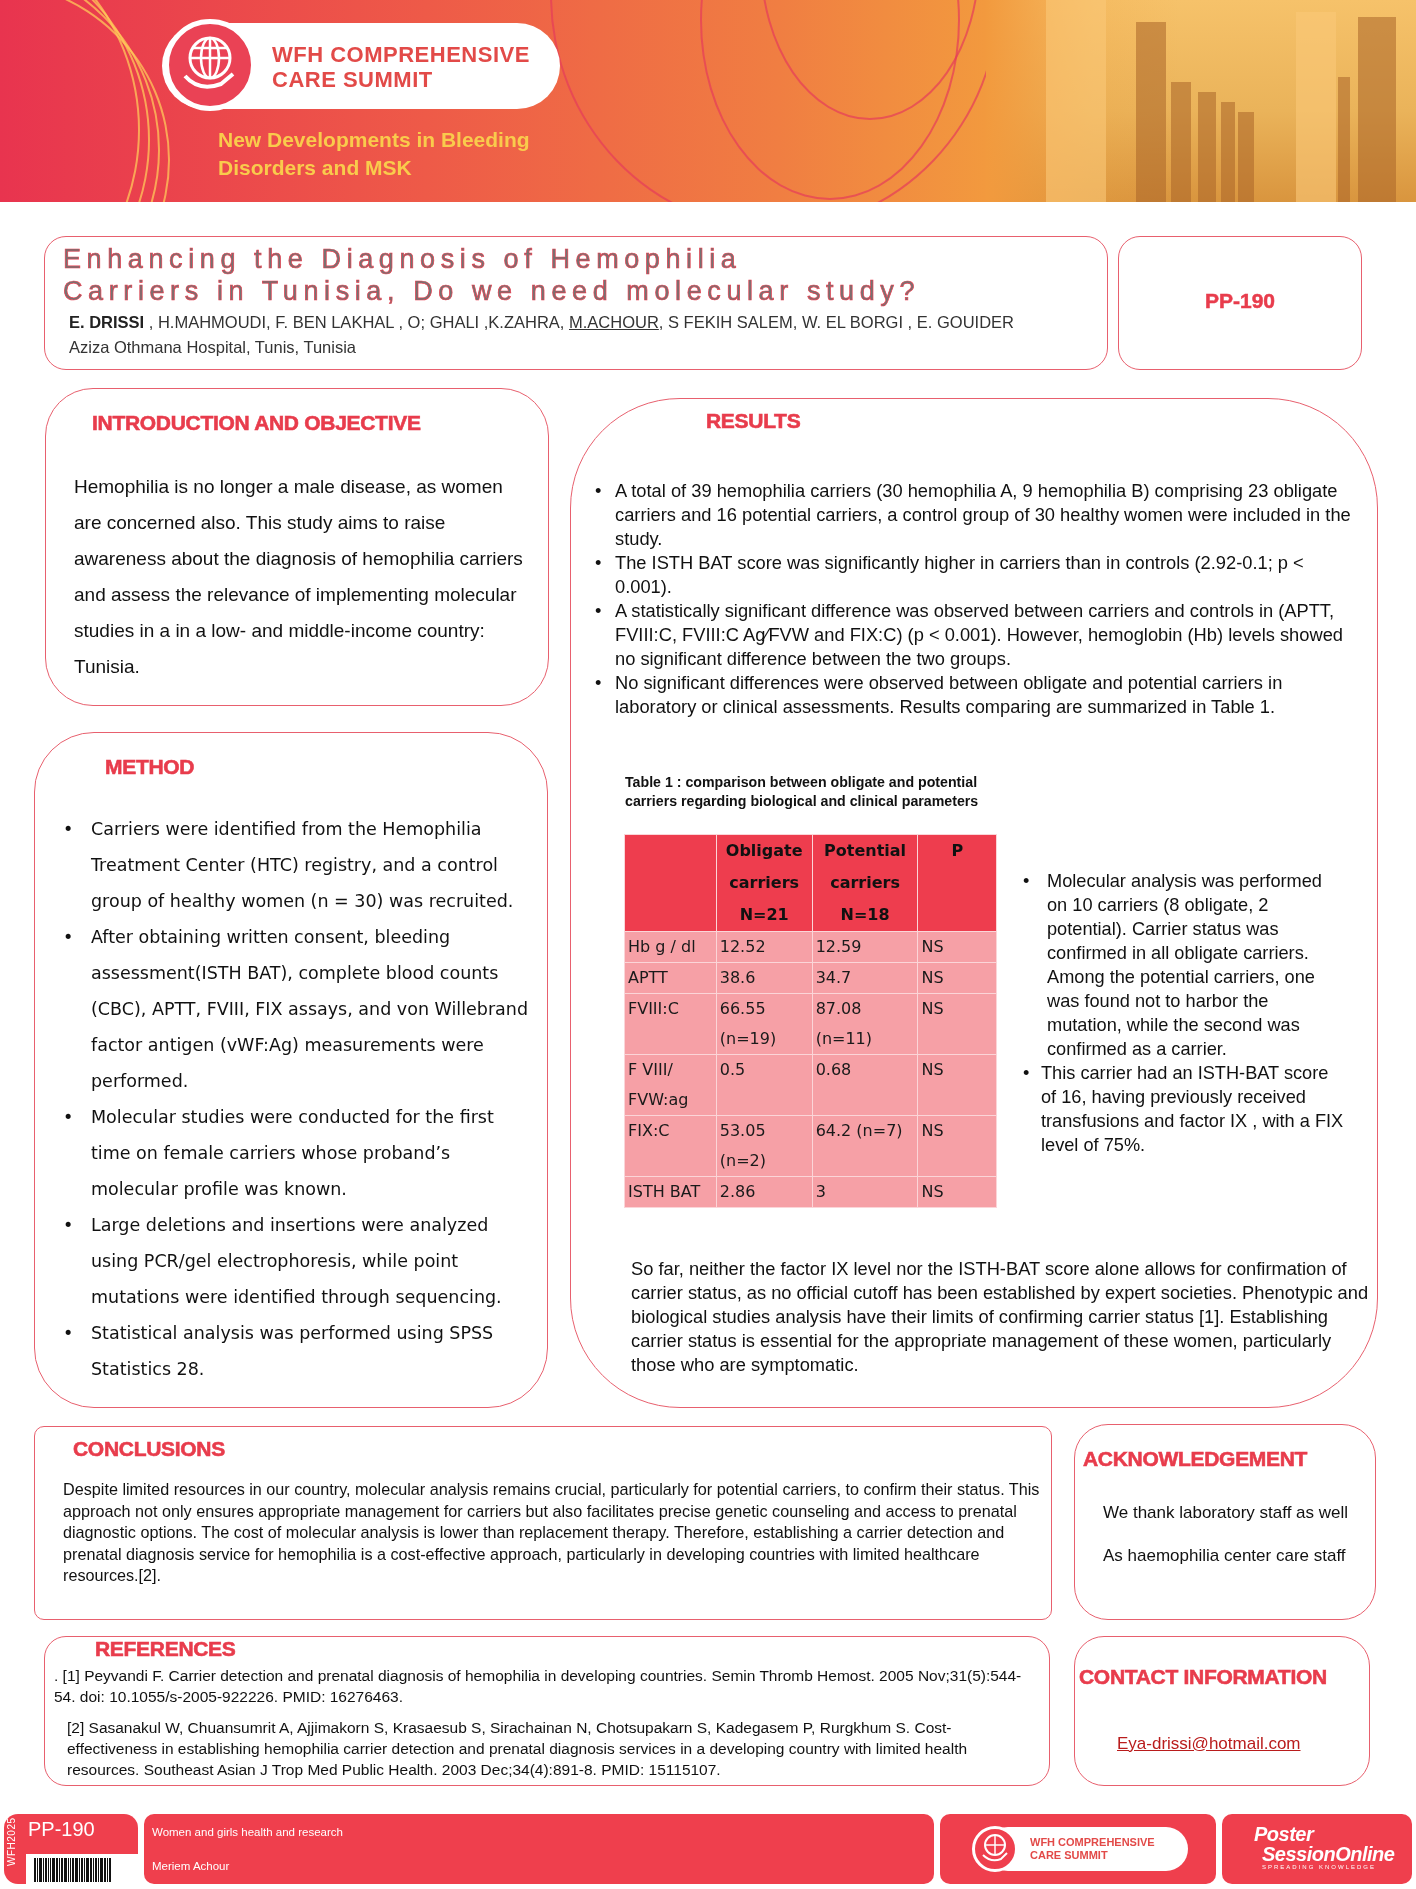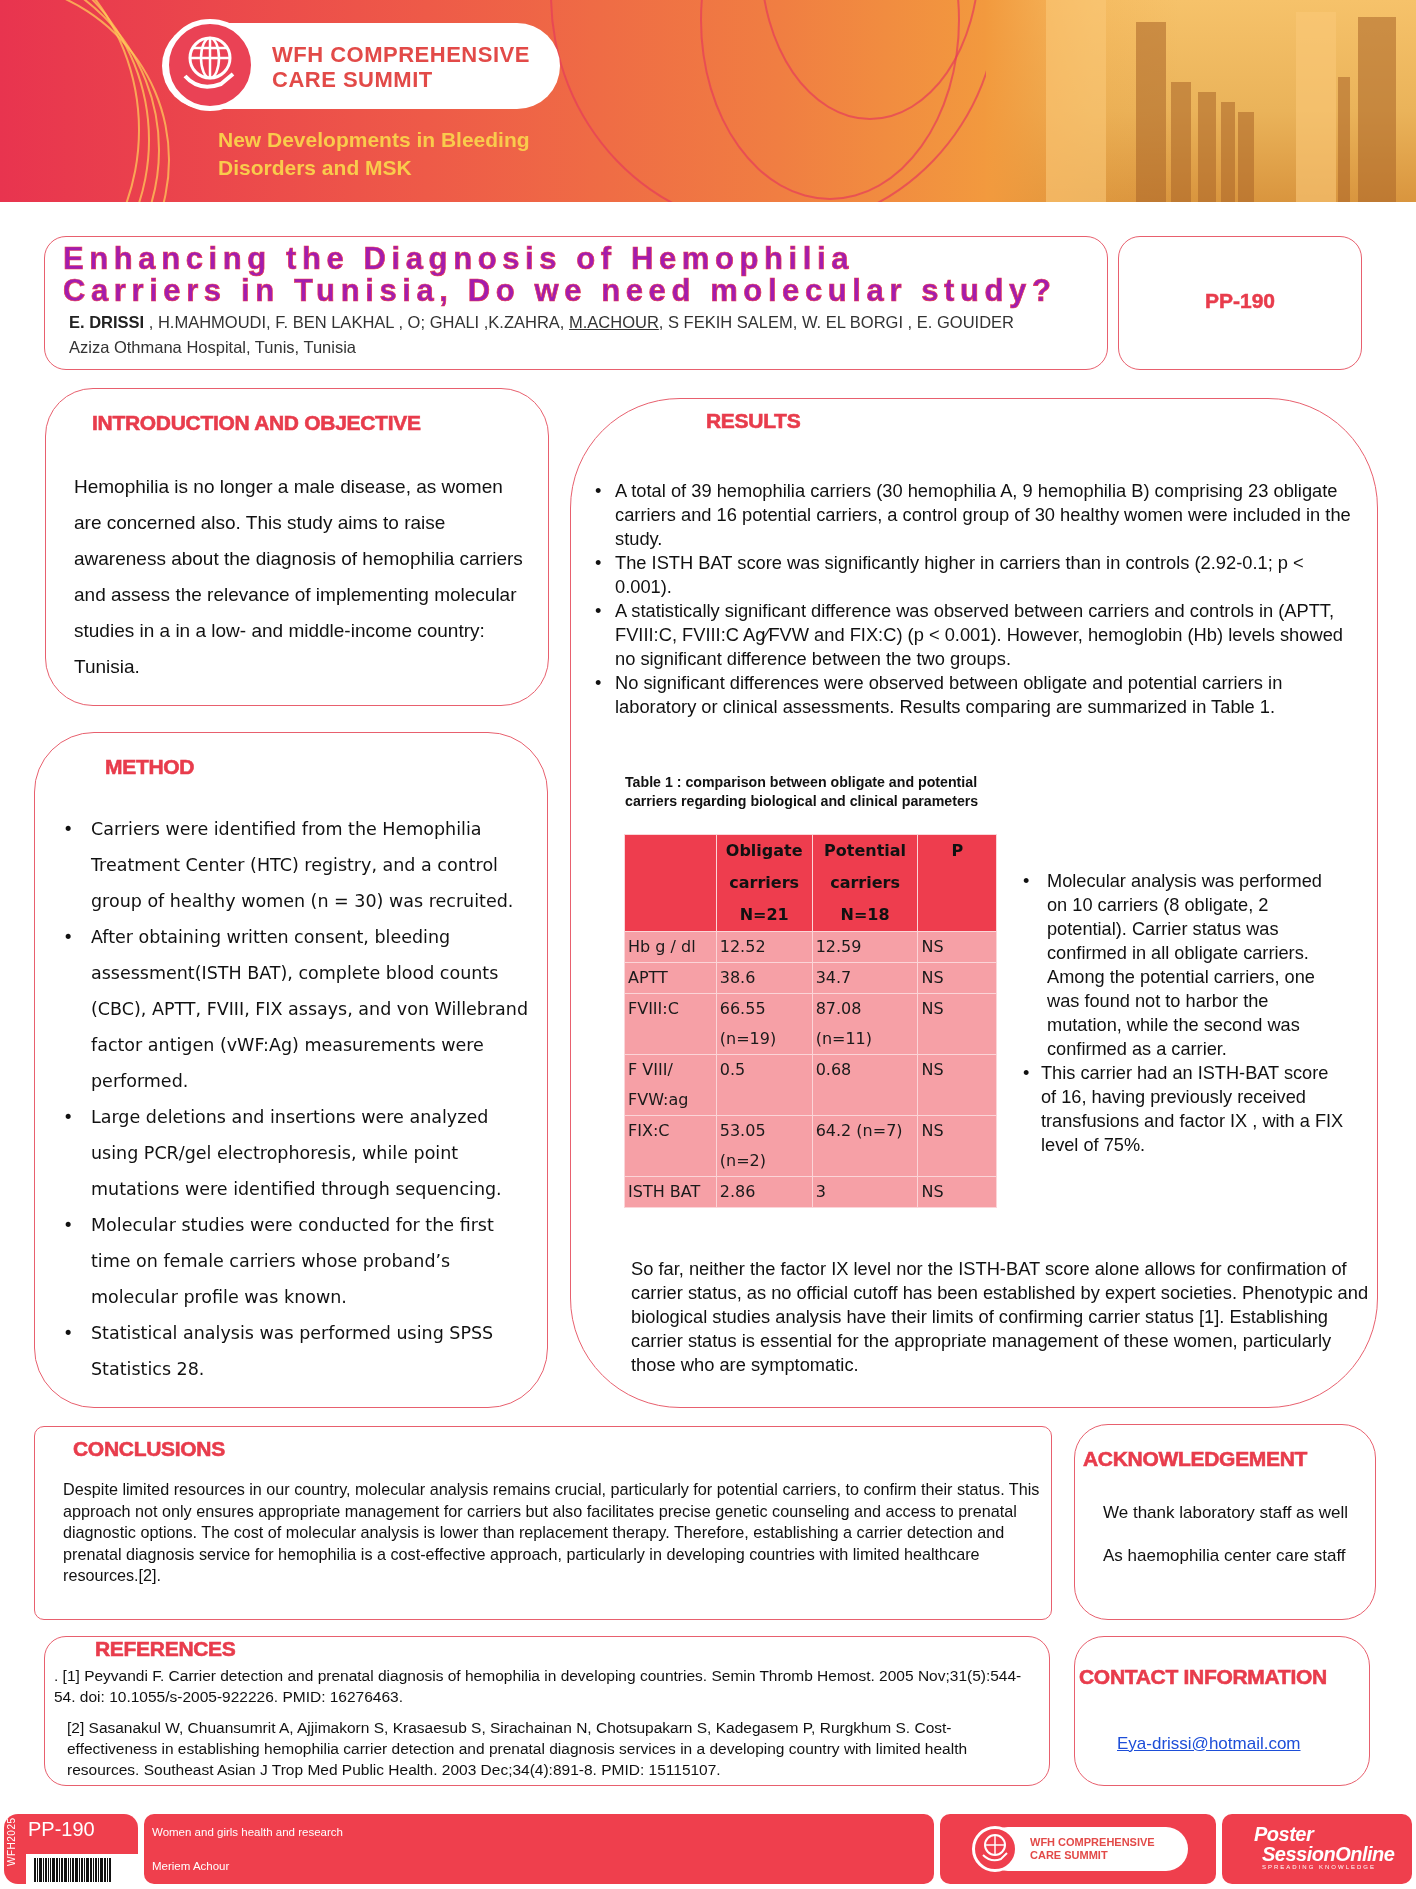--- a/index.html
+++ b/index.html
@@ -43,22 +43,22 @@
   .box { position: absolute; border: 1.5px solid #e8606e; background: #fff; }
   .sec-title {
     position: absolute; color: #e83c4c; font-weight: 900; font-size: 21px;
     font-family: "Liberation Sans", sans-serif; letter-spacing: -0.3px;
     -webkit-text-stroke: 0.6px #e83c4c;
   }
 
   
   .title-box { left: 44px; top: 236px; width: 1064px; height: 134px; border-radius: 22px; }
   .title-text {
-    position: absolute; left: 18px; top: 6px; color: #a21caf; font-weight: 700;
-    font-size: 31px; line-height: 32px; letter-spacing: 5.6px;
+    position: absolute; left: 18px; top: 6px; color: #737373; font-weight: 400;
+    font-size: 27px; line-height: 32px; letter-spacing: 5.6px;
     -webkit-text-stroke: 0.7px #e83c4c;
   }
   .authors { position: absolute; left: 24px; top: 76px; font-size: 16.5px; color: #333; }
   .authors b { color: #222; }
   .authors u { text-decoration: underline; }
   .affil { position: absolute; left: 24px; top: 101px; font-size: 16.5px; color: #333; }
   .pp-box { left: 1118px; top: 236px; width: 244px; height: 134px; border-radius: 22px; }
   .pp-label {
     position: absolute; left: 0; right: 0; top: 52px; text-align: center;
     color: #e83c4c; font-weight: 900; font-size: 21px; -webkit-text-stroke: 0.5px #e83c4c;
@@ -125,21 +125,21 @@
   .ack-box { left: 1074px; top: 1424px; width: 302px; height: 196px; border-radius: 34px; }
   .ack-line { position: absolute; left: 28px; font-size: 17px; color: #111; }
 
   
   .ref-box { left: 44px; top: 1636px; width: 1006px; height: 150px; border-radius: 22px; }
   .ref-text {
     position: absolute; left: 28px; width: 970px; font-size: 15.5px; line-height: 21px; color: #111;
   }
   .contact-box { left: 1074px; top: 1636px; width: 296px; height: 150px; border-radius: 30px; }
   .contact-link {
-    position: absolute; left: 42px; top: 97px; font-size: 17px; color: #1d4ed8; text-decoration: underline;
+    position: absolute; left: 42px; top: 97px; font-size: 17px; color: #b91c1c; text-decoration: underline;
   }
 
   
   .footer-left {
     position: absolute; left: 4px; top: 1814px; width: 134px; height: 70px;
     background: #ef3f4d; border-radius: 14px 14px 0 14px;
   }
   .wfh-vert {
     position: absolute; left: 2px; top: 52px; transform: rotate(-90deg); transform-origin: left top;
     color: #fff; font-size: 10px; width: 50px; letter-spacing: 0.5px;
@@ -240,22 +240,22 @@
 <div class="box intro-box">
   <div class="sec-title" style="left:46px;top:22px;">INTRODUCTION AND OBJECTIVE</div>
   <div class="intro-text">Hemophilia is no longer a male disease, as women are concerned also. This study aims to raise awareness about the diagnosis of hemophilia carriers and assess the relevance of implementing molecular studies in a in a low- and middle-income country: Tunisia.</div>
 </div>
 
 <div class="box method-box">
   <div class="sec-title" style="left:70px;top:22px;">METHOD</div>
   <ul class="method-list">
     <li>Carriers were identified from the Hemophilia Treatment Center (HTC) registry, and a control group of healthy women (n = 30) was recruited.</li>
     <li> After obtaining written consent, bleeding assessment(ISTH BAT), complete blood counts (CBC), APTT, FVIII, FIX assays, and von Willebrand factor antigen (vWF:Ag) measurements were performed.</li>
+    <li> Molecular studies were conducted for the first time on female carriers whose proband’s molecular profile was known.</li>
     <li>Large deletions and insertions were analyzed using PCR/gel electrophoresis, while point mutations were identified through sequencing.</li>
-    <li> Molecular studies were conducted for the first time on female carriers whose proband’s molecular profile was known.</li>
     <li>Statistical analysis was performed using SPSS Statistics 28.</li>
   </ul>
 </div>
 
 <div class="box results-box">
   <div class="sec-title" style="left:92px;top:10px;margin-left:43px;">RESULTS</div>
   <ul class="results-list">
     <li>A total of 39 hemophilia carriers (30 hemophilia A, 9 hemophilia B) comprising 23 obligate carriers and 16 potential carriers,  a control group of 30 healthy women were included in the study.</li>
     <li>The ISTH BAT score was significantly higher in carriers than in controls (2.92-0.1; p &lt; 0.001).</li>
     <li>A statistically significant difference was observed between carriers and controls in (APTT, FVIII:C, FVIII:C Ag⁄FVW and FIX:C) (p &lt; 0.001). However, hemoglobin (Hb) levels showed no significant difference between the two groups.</li>

